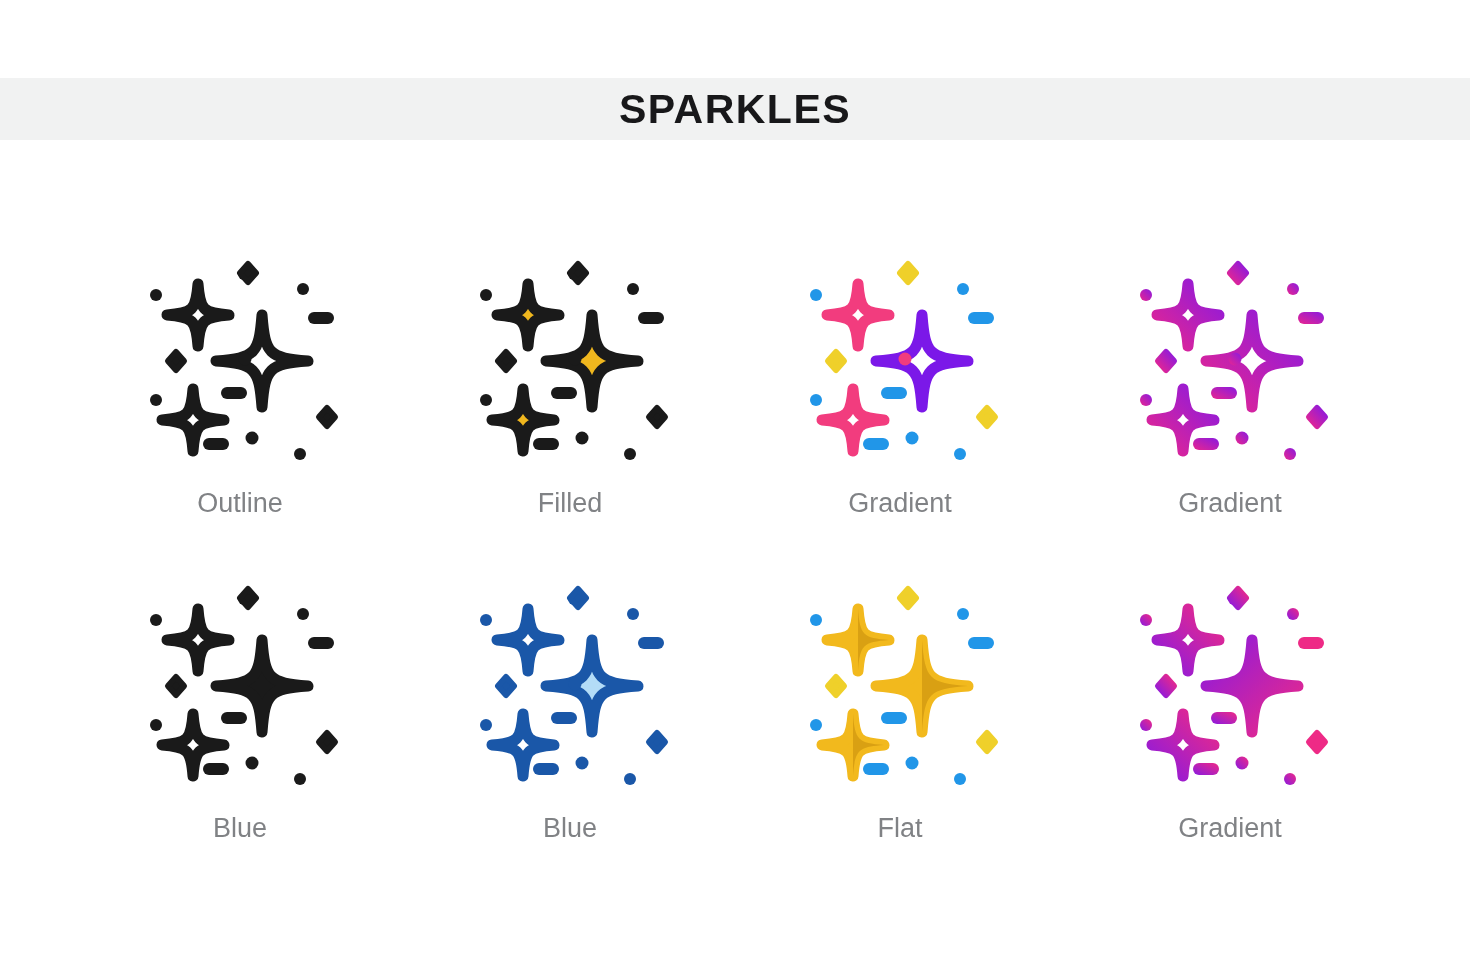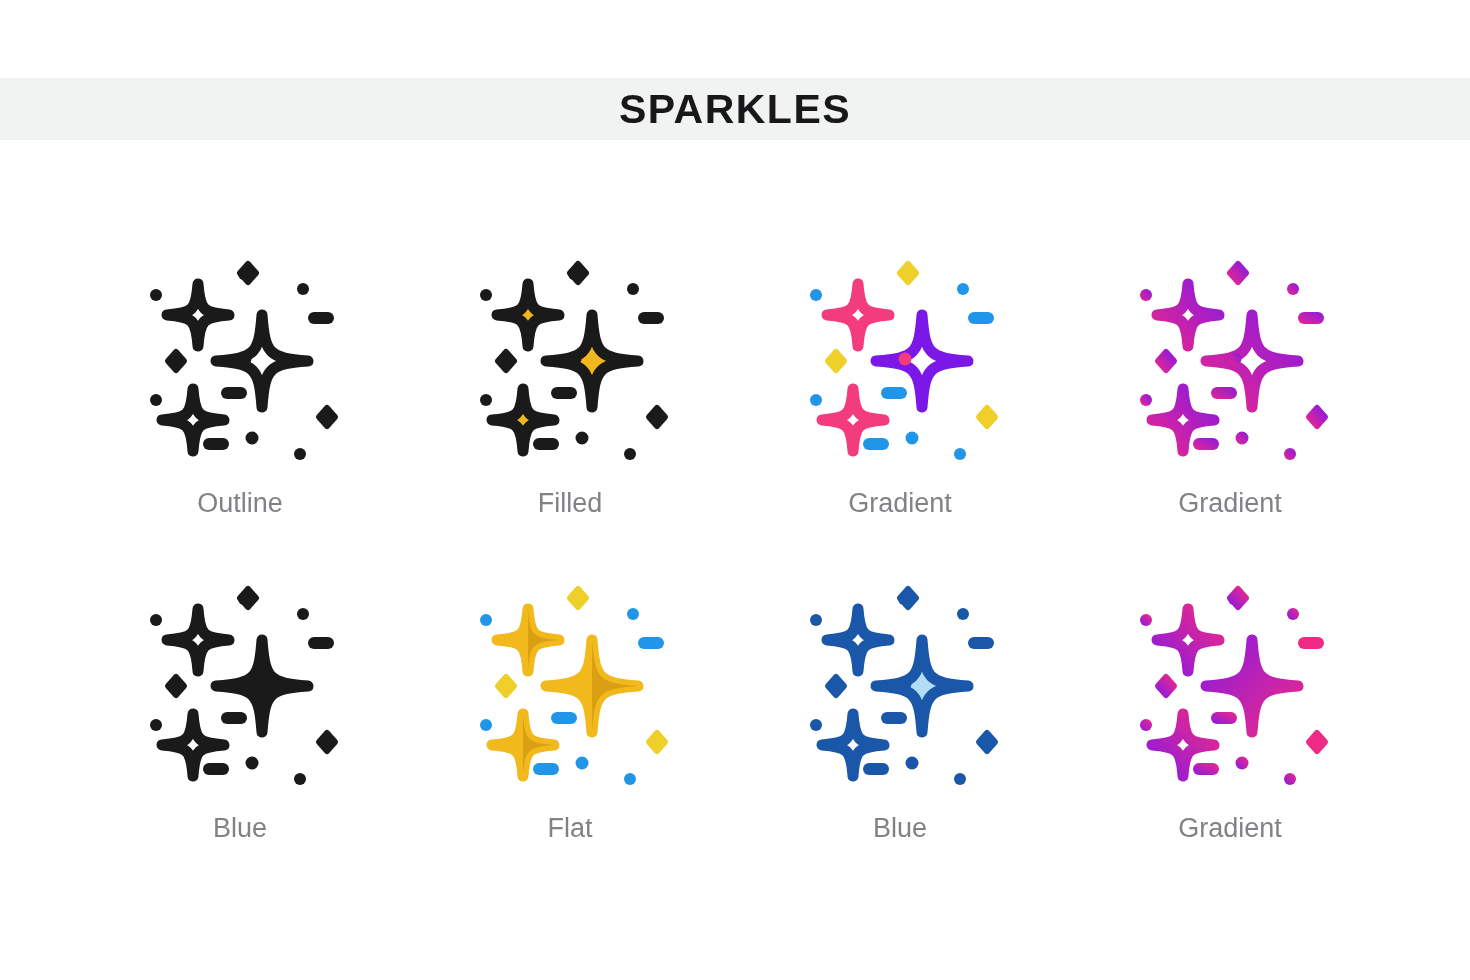--- a/index.html
+++ b/index.html
@@ -217,20 +217,48 @@
           <g fill="#1a1a1a">
             <circle cx="21" cy="35" r="6"></circle>
             <circle cx="21" cy="140" r="6"></circle>
             <circle cx="109" cy="14" r="6"></circle>
             <circle cx="168" cy="29" r="6"></circle>
             <circle cx="117" cy="178" r="6.5"></circle>
             <circle cx="165" cy="194" r="6"></circle>
             <path d="M113 4 l8 9 -8 9 -8 -9 Z" stroke="#1a1a1a" stroke-width="6" stroke-linejoin="round"></path>
             <path d="M41 92 l8 9 -8 9 -8 -9 Z" stroke="#1a1a1a" stroke-width="6" stroke-linejoin="round"></path>
             <path d="M192 148 l8 9 -8 9 -8 -9 Z" stroke="#1a1a1a" stroke-width="6" stroke-linejoin="round"></path>
+            <rect x="173" y="52" width="26" height="12" rx="6"></rect>
+            <rect x="86" y="127" width="26" height="12" rx="6"></rect>
+            <rect x="68" y="178" width="26" height="12" rx="6"></rect>
+          </g>
+        </svg>
+      </div>
+      <div class="icon-label">Blue</div>
+    </div>
+
+    <div class="icon-card">
+      <div class="icon-stage">
+        <svg width="210" height="200" viewBox="0 0 210 200" xmlns="http://www.w3.org/2000/svg">
+          <path fill="#b3dcf7" stroke="#1a57a8" stroke-width="11" stroke-linecap="round" stroke-linejoin="round" d="M127 55 C130 94 134 98 173 101 C134 104 130 108 127 147 C124 108 120 104 81 101 C120 98 124 94 127 55 Z"></path>
+          <g fill="none" stroke="#1a57a8" stroke-width="11" stroke-linecap="round" stroke-linejoin="round">
+            <path d="M63 24 C65 50 68 53 94 55 C68 57 65 60 63 86 C61 60 58 57 32 55 C58 53 61 50 63 24 Z"></path>
+            <path d="M58 129 C60 155 63 158 89 160 C63 162 60 165 58 191 C56 165 53 162 27 160 C53 158 56 155 58 129 Z"></path>
+          </g>
+          <g fill="#1a57a8">
+            <circle cx="21" cy="35" r="6"></circle>
+            <circle cx="21" cy="140" r="6"></circle>
+            <circle cx="109" cy="14" r="6"></circle>
+            <circle cx="168" cy="29" r="6"></circle>
+            <circle cx="110" cy="99" r="6.5"></circle>
+            <circle cx="117" cy="178" r="6.5"></circle>
+            <circle cx="165" cy="194" r="6"></circle>
+            <path d="M113 4 l8 9 -8 9 -8 -9 Z" stroke="#1a57a8" stroke-width="6" stroke-linejoin="round"></path>
+            <path d="M41 92 l8 9 -8 9 -8 -9 Z" stroke="#1a57a8" stroke-width="6" stroke-linejoin="round"></path>
+            <path d="M192 148 l8 9 -8 9 -8 -9 Z" stroke="#1a57a8" stroke-width="6" stroke-linejoin="round"></path>
             <rect x="173" y="52" width="26" height="12" rx="6"></rect>
             <rect x="86" y="127" width="26" height="12" rx="6"></rect>
             <rect x="68" y="178" width="26" height="12" rx="6"></rect>
           </g>
         </svg>
       </div>
       <div class="icon-label">Blue</div>
     </div>
 
     <div class="icon-card">
@@ -275,48 +303,20 @@
             <rect x="68" y="178" width="26" height="12" rx="6" fill="#2196e8"></rect>
           </g>
         </svg>
       </div>
       <div class="icon-label">Flat</div>
     </div>
 
     <div class="icon-card">
       <div class="icon-stage">
         <svg width="210" height="200" viewBox="0 0 210 200" xmlns="http://www.w3.org/2000/svg">
-          <path fill="#b3dcf7" stroke="#1a57a8" stroke-width="11" stroke-linecap="round" stroke-linejoin="round" d="M127 55 C130 94 134 98 173 101 C134 104 130 108 127 147 C124 108 120 104 81 101 C120 98 124 94 127 55 Z"></path>
-          <g fill="none" stroke="#1a57a8" stroke-width="11" stroke-linecap="round" stroke-linejoin="round">
-            <path d="M63 24 C65 50 68 53 94 55 C68 57 65 60 63 86 C61 60 58 57 32 55 C58 53 61 50 63 24 Z"></path>
-            <path d="M58 129 C60 155 63 158 89 160 C63 162 60 165 58 191 C56 165 53 162 27 160 C53 158 56 155 58 129 Z"></path>
-          </g>
-          <g fill="#1a57a8">
-            <circle cx="21" cy="35" r="6"></circle>
-            <circle cx="21" cy="140" r="6"></circle>
-            <circle cx="109" cy="14" r="6"></circle>
-            <circle cx="168" cy="29" r="6"></circle>
-            <circle cx="110" cy="99" r="6.5"></circle>
-            <circle cx="117" cy="178" r="6.5"></circle>
-            <circle cx="165" cy="194" r="6"></circle>
-            <path d="M113 4 l8 9 -8 9 -8 -9 Z" stroke="#1a57a8" stroke-width="6" stroke-linejoin="round"></path>
-            <path d="M41 92 l8 9 -8 9 -8 -9 Z" stroke="#1a57a8" stroke-width="6" stroke-linejoin="round"></path>
-            <path d="M192 148 l8 9 -8 9 -8 -9 Z" stroke="#1a57a8" stroke-width="6" stroke-linejoin="round"></path>
-            <rect x="173" y="52" width="26" height="12" rx="6"></rect>
-            <rect x="86" y="127" width="26" height="12" rx="6"></rect>
-            <rect x="68" y="178" width="26" height="12" rx="6"></rect>
-          </g>
-        </svg>
-      </div>
-      <div class="icon-label">Blue</div>
-    </div>
-
-    <div class="icon-card">
-      <div class="icon-stage">
-        <svg width="210" height="200" viewBox="0 0 210 200" xmlns="http://www.w3.org/2000/svg">
           <defs>
             <linearGradient id="grad2" x1="0" y1="0" x2="1" y2="1">
               <stop offset="0%" stop-color="#8a1ae0"></stop>
               <stop offset="100%" stop-color="#ee2a86"></stop>
             </linearGradient>
             <linearGradient id="grad2b" x1="0" y1="1" x2="1" y2="0">
               <stop offset="0%" stop-color="#8a1ae0"></stop>
               <stop offset="100%" stop-color="#ee2a86"></stop>
             </linearGradient>
           </defs>

